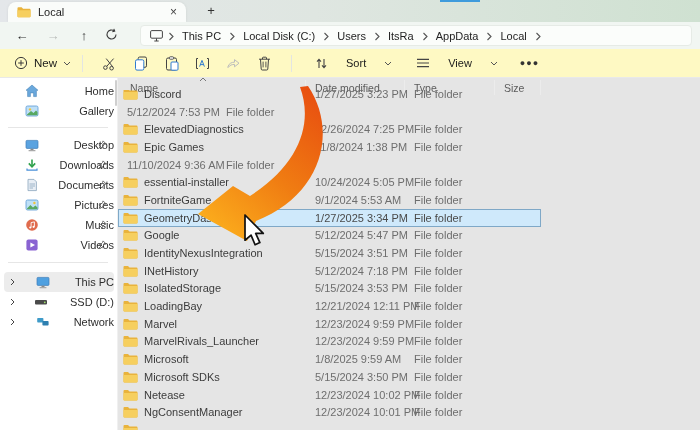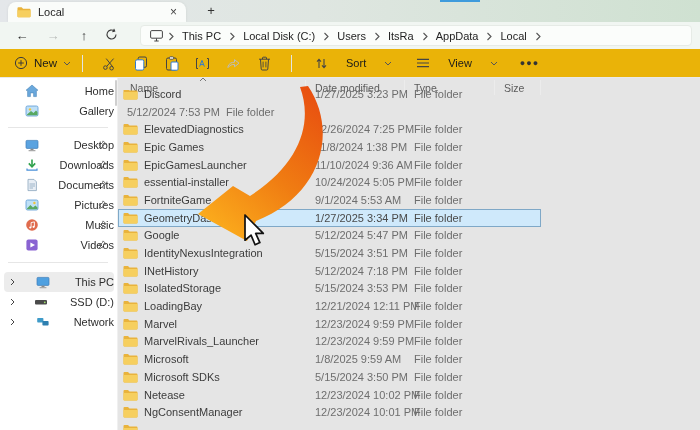--- a/index.html
+++ b/index.html
@@ -22,21 +22,21 @@
   .nav-btn{position:absolute;top:5px;font-size:13px;color:#2d2d2d;width:20px;text-align:center;line-height:17px;}
   .nav-btn.disabled{color:#b9bcb9;}
   .addressbar{position:absolute;left:140px;top:3px;width:552px;height:21px;background:#fbfdfb;
               border:1px solid #e6ebe6;border-radius:4px;display:flex;align-items:center;
               box-sizing:border-box;font-size:11px;}
   .crumb-home-icon{margin:0 4px 0 9px;}
   .crumb{display:flex;align-items:center;}
   .crumb .label{padding:0 7px;color:#242424;white-space:nowrap;}
   .sep{margin:1px 1px 0 1px;}
   
-  .toolbar{position:absolute;top:49px;left:0;width:700px;height:29px;background:#eab308;
+  .toolbar{position:absolute;top:49px;left:0;width:700px;height:29px;background:#fef9c3;
            border-bottom:1px solid #e9e9e9;display:flex;align-items:center;box-sizing:border-box;}
   .tb-new{margin-left:14px;display:flex;align-items:center;gap:6px;font-size:11.5px;color:#1a1a1a;}
   .tb-sep{width:1px;height:17px;background:#e3e5e3;margin:0 11px;}
   .tb-icon{width:31px;display:flex;justify-content:center;align-items:center;}
   .tb-drop{display:flex;align-items:center;gap:18px;font-size:11px;color:#1a1a1a;margin:0 12px;}
   .tb-more{font-size:9px;letter-spacing:1px;color:#333;margin-left:10px;}
   
   .main{position:absolute;top:78px;left:0;width:700px;height:352px;display:flex;overflow:hidden;}
   .sidebar{width:118px;position:relative;font-size:11px;color:#2e2e2e;border-right:1px solid #f0f0f0;
            box-sizing:border-box;flex:0 0 118px;}
@@ -478,29 +478,20 @@
                 </svg>
               </span>
               <span>Epic Games</span>
             </span>
             <span class="c-date">11/8/2024 1:38 PM</span>
             <span class="c-type">File folder</span>
             <span class="c-size"></span>
           </div>
 
           <div class="row">
-            <span class="c-name">
-              <span class="fico">
-                <svg width="15" height="12" viewBox="0 0 15 12">
-                  <path d="M0.5 2 Q0.5 1 1.5 1 H5 L6.5 2.5 H13.5 Q14.5 2.5 14.5 3.5 V10.5 Q14.5 11.5 13.5 11.5 H1.5 Q0.5 11.5 0.5 10.5 Z" fill="#e9b33c"></path>
-                  <path d="M0.5 4 H14.5 V10.5 Q14.5 11.5 13.5 11.5 H1.5 Q0.5 11.5 0.5 10.5 Z" fill="#f6cf5f"></path>
-                </svg>
-              </span>
-              <span>EpicGamesLauncher</span>
-            </span>
             <span class="c-date">11/10/2024 9:36 AM</span>
             <span class="c-type">File folder</span>
             <span class="c-size"></span>
           </div>
 
           <div class="row">
             <span class="c-name">
               <span class="fico">
                 <svg width="15" height="12" viewBox="0 0 15 12">
                   <path d="M0.5 2 Q0.5 1 1.5 1 H5 L6.5 2.5 H13.5 Q14.5 2.5 14.5 3.5 V10.5 Q14.5 11.5 13.5 11.5 H1.5 Q0.5 11.5 0.5 10.5 Z" fill="#e9b33c"></path>

